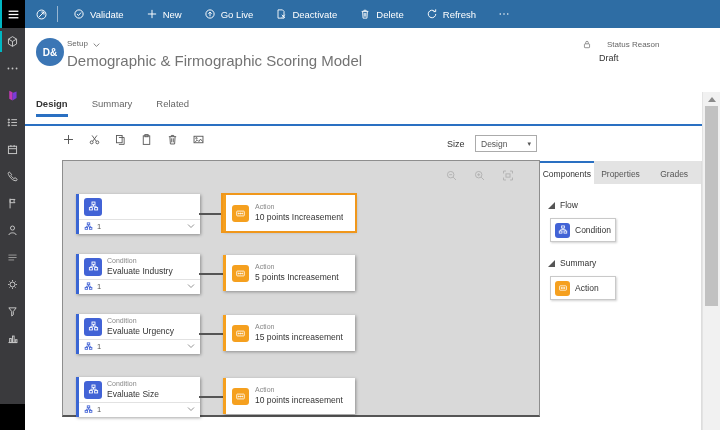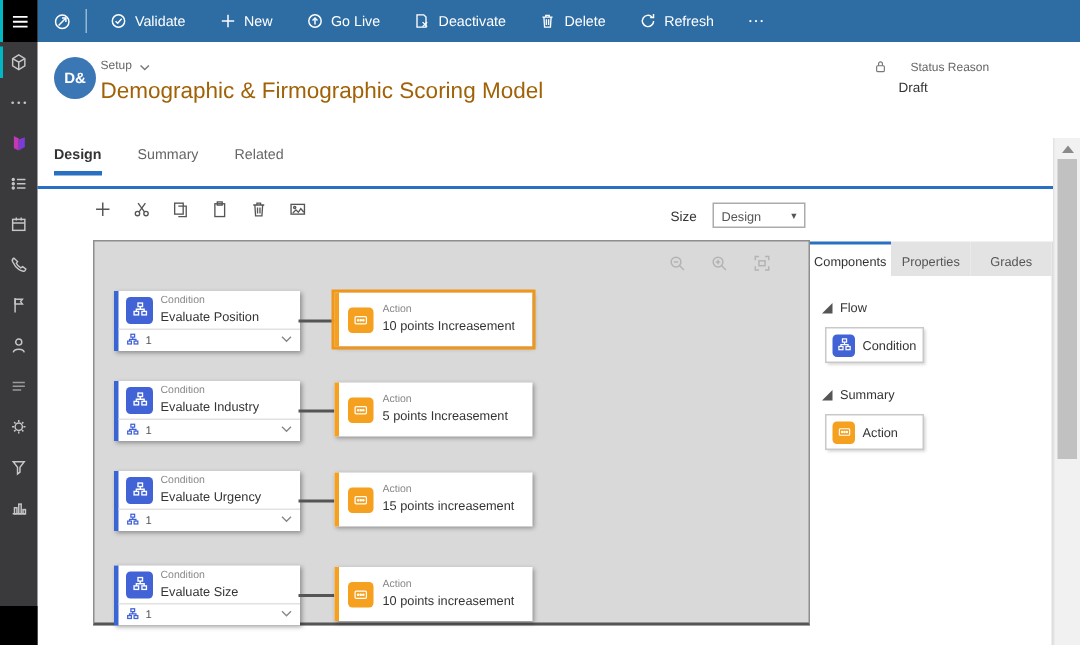--- a/index.html
+++ b/index.html
@@ -17,21 +17,21 @@
   
   .cmdbar { position:absolute; left:25px; top:0; width:695px; height:28px; background:#2e6da4; display:flex; align-items:center; color:#fff; z-index:5; }
   .cmd-launch { width:32px; display:flex; align-items:center; justify-content:center; cursor:pointer; }
   .cmd-divider { width:1px; height:16px; background:rgba(255,255,255,.5); margin-right:4px; }
   .cmd-item { display:flex; align-items:center; gap:5px; padding:8px 11px; height:28px; font-size:9.5px; cursor:pointer; white-space:nowrap; }
 
   
   .header { position:absolute; left:25px; top:28px; width:695px; height:64px; background:#fff; }
   .avatar { position:absolute; left:11px; top:10px; width:28px; height:28px; border-radius:50%; background:#3b76b5; color:#fff; font-size:10px; font-weight:bold; display:flex; align-items:center; justify-content:center; }
   .form-sel { position:absolute; left:42px; top:11px; font-size:8px; color:#666; display:flex; align-items:flex-end; gap:5px; cursor:pointer; }
-  .page-title { position:absolute; left:42px; top:24px; font-size:15px; color:#a16207; }
+  .page-title { position:absolute; left:42px; top:24px; font-size:15px; color:#737373; }
   .status-block { position:absolute; left:558px; top:12px; }
   .status-label { display:flex; align-items:center; gap:16px; font-size:8px; color:#666; }
   .status-value { font-size:9px; color:#333; margin:4px 0 0 16px; }
 
   
   .tabs { position:absolute; left:36px; top:98px; display:flex; gap:24px; font-size:9.5px; }
   .tab { color:#666; padding-bottom:5px; cursor:pointer; }
   .tab.active { color:#333; font-weight:bold; border-bottom:3px solid #2a70c2; }
   .blue-divider { position:absolute; left:25px; top:124px; width:677px; height:2px; background:#2a70c2; }
 
@@ -398,24 +398,20 @@
   <div class="cond" style="top:33px">
     <div class="cond-top">
       <span class="nico blue">
           <svg width="11" height="11" viewBox="0 0 16 16" fill="none" stroke="#fff" stroke-width="1.3">
             <rect x="5.8" y="1.5" width="4.4" height="3.4"></rect>
             <path d="M8 4.9v2.6M4.2 9.6V7.5h7.6v2.1"></path>
             <rect x="2" y="9.6" width="4.4" height="3.4"></rect>
             <rect x="9.6" y="9.6" width="4.4" height="3.4"></rect>
           </svg>
         </span>
-      <span class="ntxt">
-        <span class="t1">Condition</span>
-        <span class="t2">Evaluate Position</span>
-      </span>
     </div>
     <div class="cond-foot">
       <span class="foot-left">
         <span>
             <svg width="9" height="9" viewBox="0 0 16 16" fill="none" stroke="#4263d6" stroke-width="1.5">
               <rect x="5.8" y="1.5" width="4.4" height="3.4"></rect>
               <path d="M8 4.9v2.6M4.2 9.6V7.5h7.6v2.1"></path>
               <rect x="2" y="9.6" width="4.4" height="3.4"></rect>
               <rect x="9.6" y="9.6" width="4.4" height="3.4"></rect>
             </svg>

